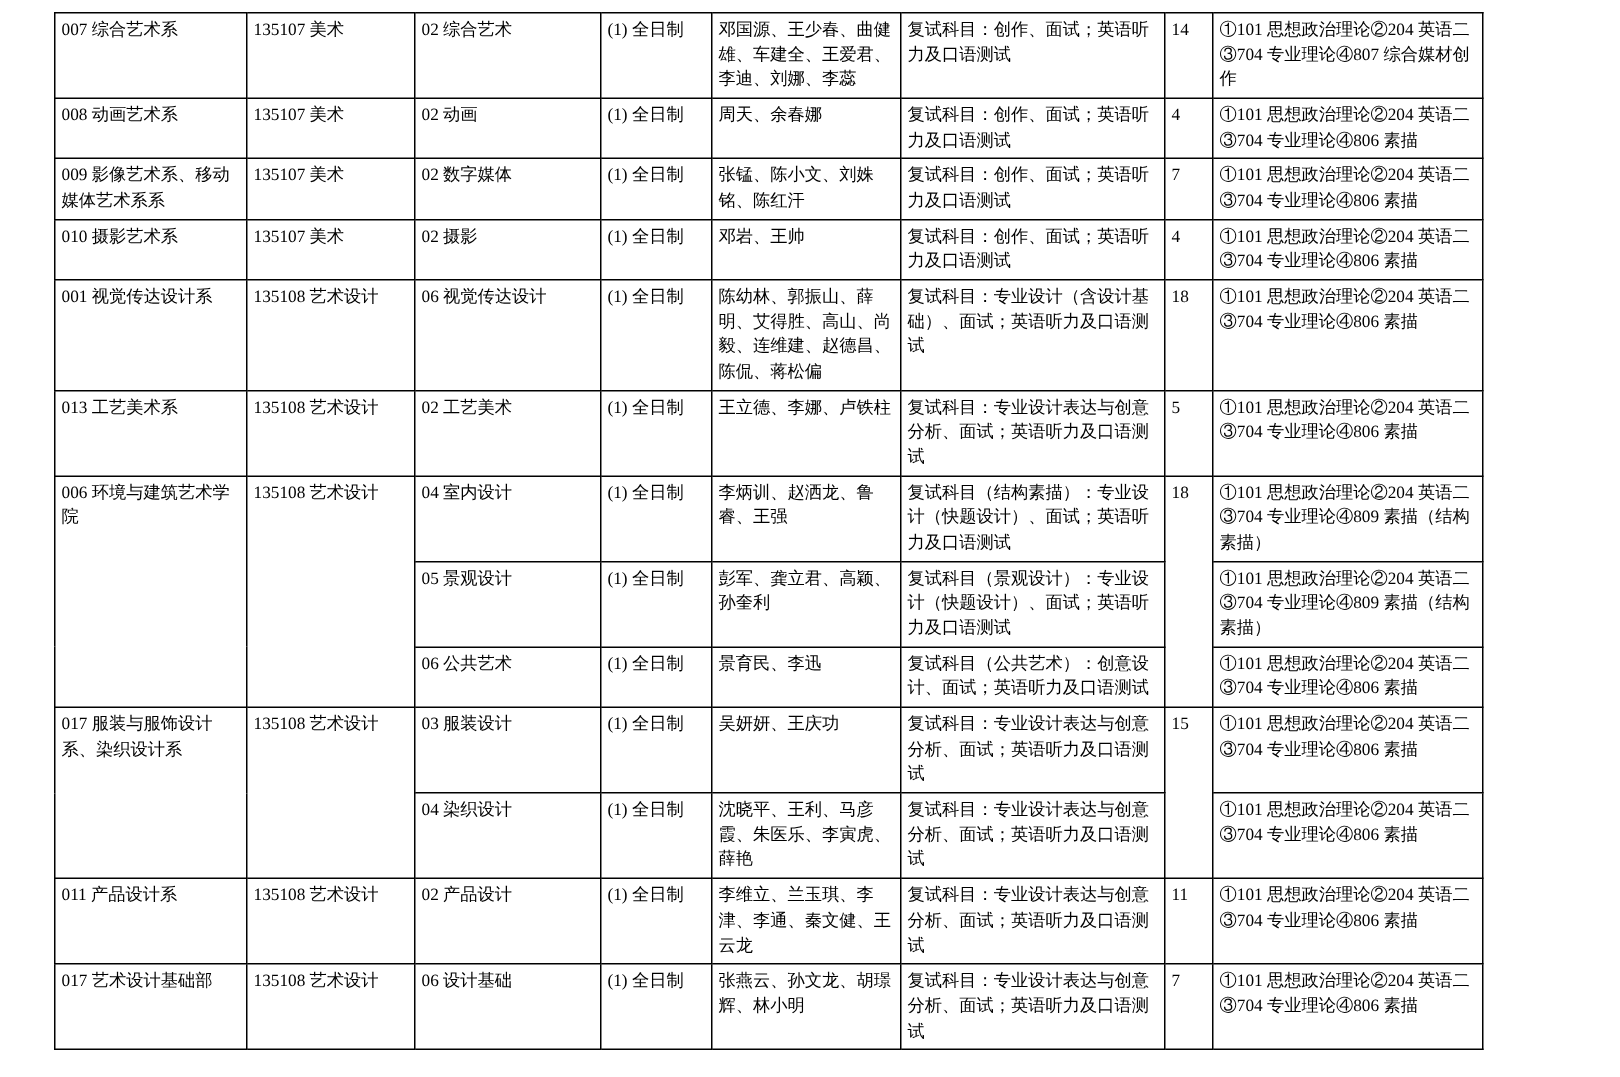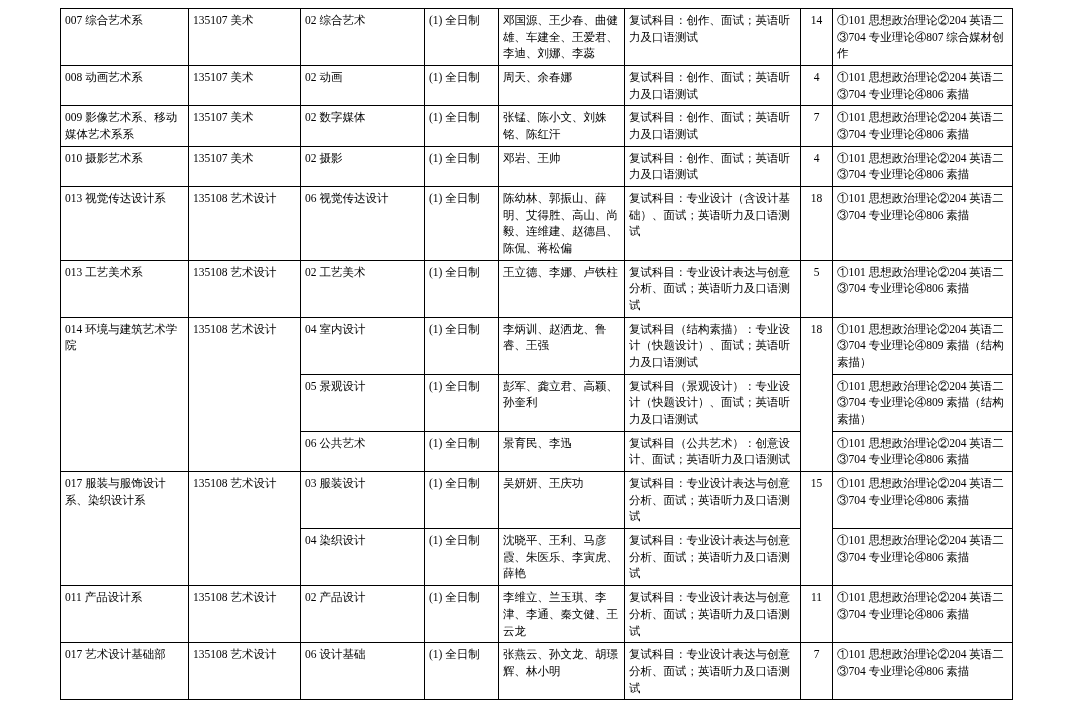--- a/index.html
+++ b/index.html
@@ -11,38 +11,38 @@
     width: 1080px;
     height: 718px;
     font-family: "Liberation Serif", "DejaVu Serif", serif;
     color: #000000;
   }
   #sheet {
     position: relative;
     width: 1080px;
     height: 718px;
     box-sizing: border-box;
-    padding: 8px 50px 0 60px;
+    padding: 8px 50px 0 36px;
   }
   table.grid {
     border-collapse: collapse;
     width: 952px;
     table-layout: fixed;
   }
   table.grid td {
     border: 1px solid #000000;
     vertical-align: top;
     padding: 3px 4px 3px 4px;
     font-size: 11.5px;
     line-height: 1.45;
     word-break: break-all;
     overflow: hidden;
   }
   td.num {
-    text-align: center;
+    text-align: left;
     vertical-align: middle;
     font-size: 12px;
   }
   .c0 { width: 128px; }
   .c1 { width: 112px; }
   .c2 { width: 124px; }
   .c3 { width: 74px; }
   .c4 { width: 126px; }
   .c5 { width: 176px; }
   .c6 { width: 32px; }
@@ -98,41 +98,41 @@
           <td class="">010 摄影艺术系</td>
           <td class="">135107 美术</td>
           <td class="">02 摄影</td>
           <td class="">(1) 全日制</td>
           <td class="">邓岩、王帅</td>
           <td class="">复试科目：创作、面试；英语听力及口语测试</td>
           <td class="num">4</td>
           <td class="">①101 思想政治理论②204 英语二③704 专业理论④806 素描</td>
         </tr>
         <tr>
-          <td class="">013 视觉传达设计系</td>
+          <td class="">001 视觉传达设计系</td>
           <td class="">135108 艺术设计</td>
           <td class="">06 视觉传达设计</td>
           <td class="">(1) 全日制</td>
           <td class="">陈幼林、郭振山、薛明、艾得胜、高山、尚毅、连维建、赵德昌、陈侃、蒋松偏</td>
           <td class="">复试科目：专业设计（含设计基础）、面试；英语听力及口语测试</td>
           <td class="num">18</td>
           <td class="">①101 思想政治理论②204 英语二③704 专业理论④806 素描</td>
         </tr>
         <tr>
           <td class="">013 工艺美术系</td>
           <td class="">135108 艺术设计</td>
           <td class="">02 工艺美术</td>
           <td class="">(1) 全日制</td>
           <td class="">王立德、李娜、卢铁柱</td>
           <td class="">复试科目：专业设计表达与创意分析、面试；英语听力及口语测试</td>
           <td class="num">5</td>
           <td class="">①101 思想政治理论②204 英语二③704 专业理论④806 素描</td>
         </tr>
         <tr>
-          <td class="" rowspan="3">014 环境与建筑艺术学院</td>
+          <td class="" rowspan="3">006 环境与建筑艺术学院</td>
           <td class="" rowspan="3">135108 艺术设计</td>
           <td class="">04 室内设计</td>
           <td class="">(1) 全日制</td>
           <td class="">李炳训、赵洒龙、鲁睿、王强</td>
           <td class="">复试科目（结构素描）：专业设计（快题设计）、面试；英语听力及口语测试</td>
           <td class="num" rowspan="3">18</td>
           <td class="">①101 思想政治理论②204 英语二③704 专业理论④809 素描（结构素描）</td>
         </tr>
         <tr>
           <td class="">05 景观设计</td>

